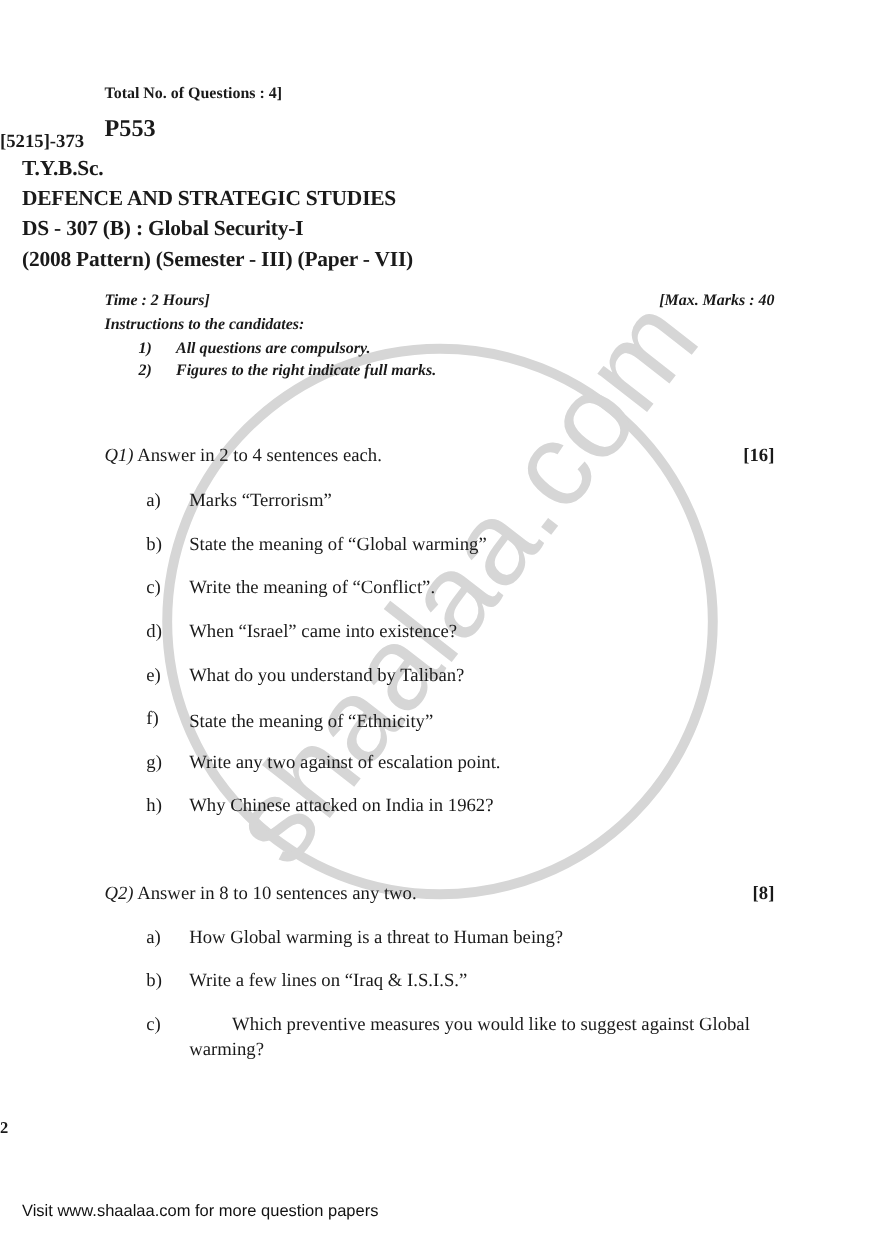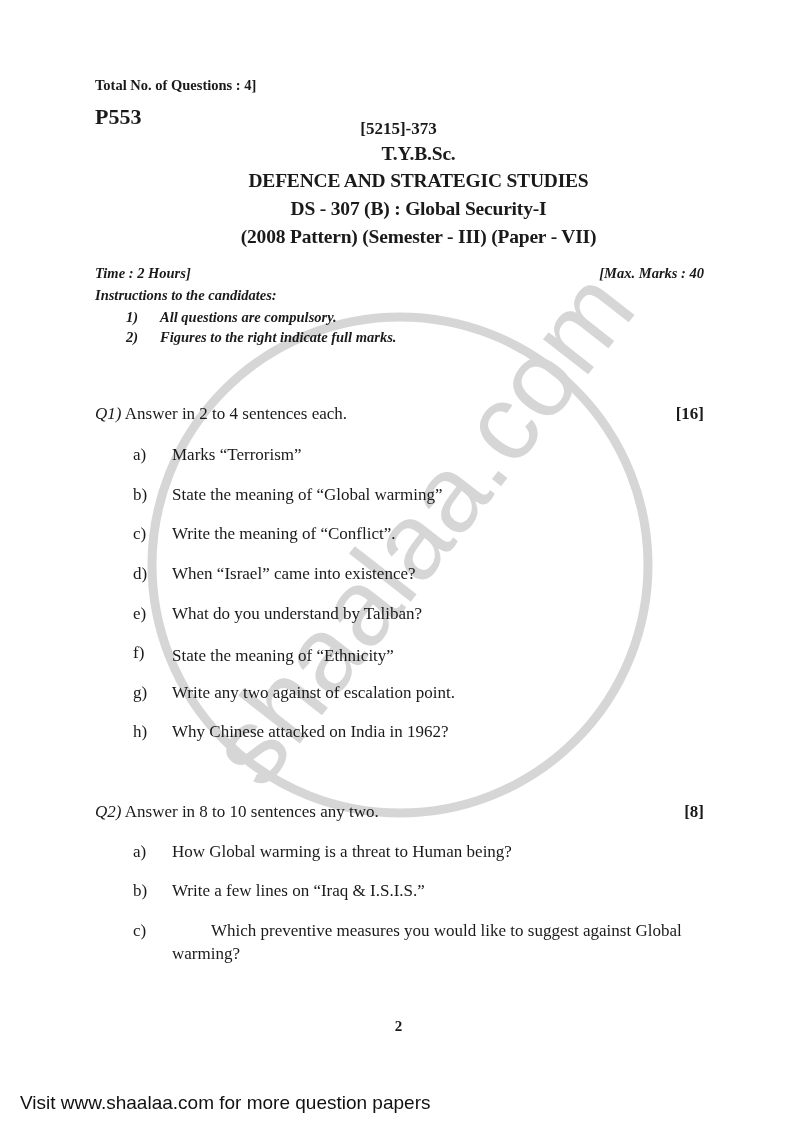--- a/index.html
+++ b/index.html
@@ -2,31 +2,31 @@
 <html><head>
 <meta charset="utf-8">
 <style>
   html, body { margin: 0; padding: 0; background: #ffffff; }
   body { width: 800px; height: 1130px; position: relative; overflow: hidden;
          font-family: "Liberation Serif", "DejaVu Serif", serif; color: #1a1a1a; }
   .abs { position: absolute; }
   .watermark { position: absolute; left: 0; top: 0; width: 800px; height: 1130px; pointer-events: none; }
   .hdr-small { font-size: 14.5px; font-weight: bold; }
   .pcode { font-size: 22px; font-weight: bold; }
-  .center { width: 773px; text-align: center; left: 12px; font-weight: bold; }
+  .center { width: 773px; text-align: left; left: 0; font-weight: bold; }
   .c1 { font-size: 17px; }
   .c2 { font-size: 19.5px; letter-spacing: -0.2px; padding-left: 20px; }
   .ital { font-style: italic; font-weight: bold; font-size: 14.5px; }
   .q-line { font-size: 17px; }
   .qnum { font-style: italic; font-weight: normal; }
   .marks { font-size: 17px; font-weight: bold; }
   .item-label { font-size: 17px; }
   .item-text { font-size: 17px; }
   .pageno { font-size: 15px; font-weight: bold; }
-  .footer { font-family: "Liberation Sans", "DejaVu Sans", sans-serif; font-size: 19px; color: #111; }
+  .footer { font-family: "Liberation Sans", "DejaVu Sans", sans-serif; font-size: 15px; color: #111; }
 </style>
 </head>
 <body>
 
 <svg class="watermark" viewBox="0 0 800 1130" xmlns="http://www.w3.org/2000/svg">
   <circle cx="400" cy="565" r="248" fill="none" stroke="#d6d6d6" stroke-width="9"></circle>
   <text x="0" y="0" transform="translate(262,792) rotate(-52)" font-family="Liberation Sans, DejaVu Sans, sans-serif" font-size="108" fill="#d6d6d6">shaalaa.com</text>
 </svg>
 
 <div class="abs hdr-small" style="left:95px; top:77px;">Total No. of Questions : 4]</div>

